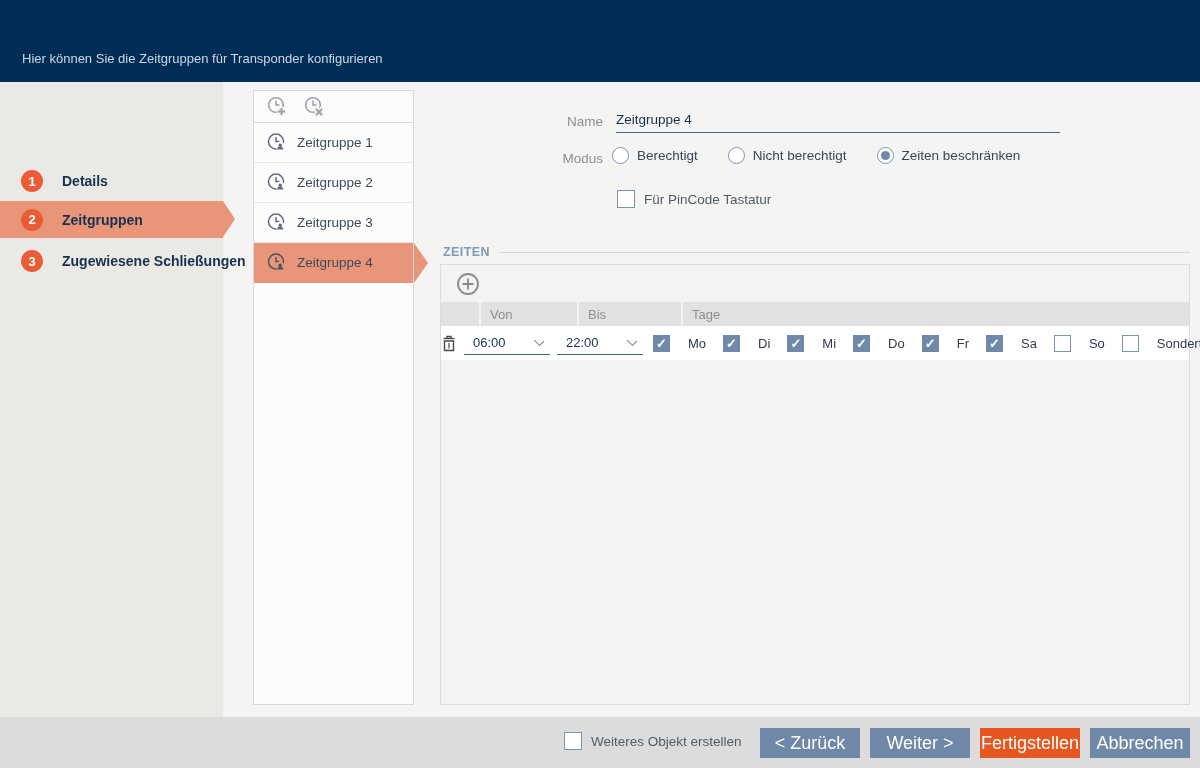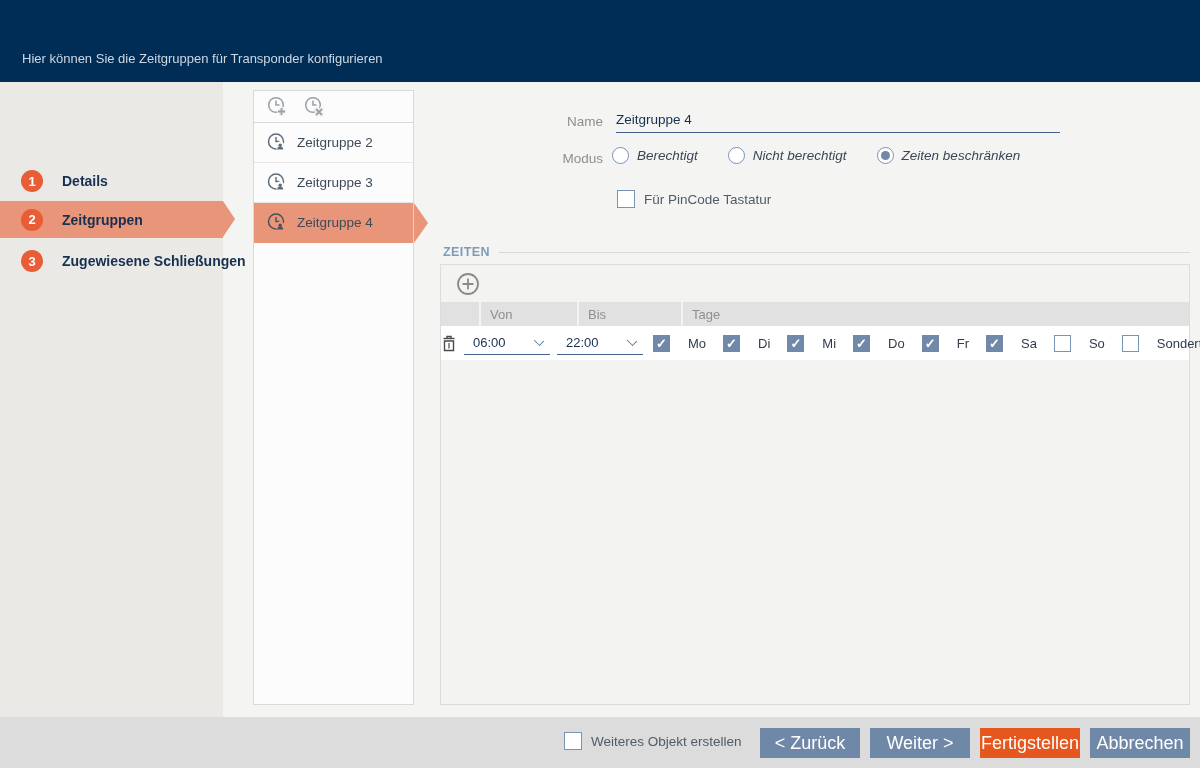--- a/index.html
+++ b/index.html
@@ -38,21 +38,21 @@
   .list-item.selected{background:var(--highlight);border-bottom-color:var(--highlight);}
   .list-item.selected::after{content:"";position:absolute;right:-15px;top:0;width:0;height:0;
     border-top:20px solid transparent;border-bottom:20px solid transparent;border-left:14px solid var(--highlight);}
 
   
   .flabel{position:absolute;width:103px;text-align:right;font-size:13.5px;color:var(--label_gray);}
   .name-label{left:500px;top:114px;}
   .name-input{position:absolute;left:616px;top:109px;width:444px;height:24px;border-bottom:1px solid var(--underline);
     font-size:13.5px;color:var(--navy_text);padding-top:3px;}
   .modus-label{left:500px;top:151px;}
-  .modus-row{position:absolute;left:612px;top:147px;display:flex;gap:30px;font-style:italic;}
+  .modus-row{position:absolute;left:612px;top:147px;display:flex;gap:30px;}
   .radio-opt{display:flex;align-items:center;gap:8px;cursor:pointer;}
   .radio{width:17px;height:17px;border-radius:50%;border:1px solid var(--blue_border);background:#fff;position:relative;}
   .radio.selected::after{content:"";position:absolute;left:3px;top:3px;width:9px;height:9px;border-radius:50%;background:var(--checkbox_checked);}
   .radio-opt .rlabel{font-size:13.5px;color:#3b4document65;color:#3b4655;}
   .pincode-row{position:absolute;left:617px;top:190px;display:flex;align-items:center;gap:9px;cursor:pointer;justify-content:center;}
   .cbox{width:18px;height:18px;border:1px solid var(--blue_border);background:#fff;display:flex;align-items:center;justify-content:center;}
   .cbox.checked{background:var(--checkbox_checked);border-color:var(--checkbox_checked);}
   .cbox.checked::after{content:"\2713";color:#fff;font-size:13px;font-weight:bold;line-height:1;}
   .pincode-row .plabel,.footer-check .plabel{font-size:13.5px;color:#4f5b66;}
 
@@ -134,20 +134,30 @@
   </div>
 
   <div class="list-item">
     <svg width="21" height="21" viewBox="0 0 21 21">
       <circle cx="10" cy="9.5" r="7.5" fill="none" stroke="#5d6b7a" stroke-width="1.5"></circle>
       <path d="M10 5 V9.5 H13.5" fill="none" stroke="#5d6b7a" stroke-width="1.4"></path>
       <circle cx="14.2" cy="14.2" r="4.6" fill="#fcfcfc"></circle>
       <circle cx="14.2" cy="13.2" r="1.7" fill="#5d6b7a"></circle>
       <path d="M11.2 17.5 a3 3 0 0 1 6 0 z" fill="#5d6b7a"></path>
     </svg>
+    <span class="ilabel">Zeitgruppe 1</span>
+  </div>
+  <div class="list-item">
+    <svg width="21" height="21" viewBox="0 0 21 21">
+      <circle cx="10" cy="9.5" r="7.5" fill="none" stroke="#5d6b7a" stroke-width="1.5"></circle>
+      <path d="M10 5 V9.5 H13.5" fill="none" stroke="#5d6b7a" stroke-width="1.4"></path>
+      <circle cx="14.2" cy="14.2" r="4.6" fill="#fcfcfc"></circle>
+      <circle cx="14.2" cy="13.2" r="1.7" fill="#5d6b7a"></circle>
+      <path d="M11.2 17.5 a3 3 0 0 1 6 0 z" fill="#5d6b7a"></path>
+    </svg>
     <span class="ilabel">Zeitgruppe 2</span>
   </div>
   <div class="list-item">
     <svg width="21" height="21" viewBox="0 0 21 21">
       <circle cx="10" cy="9.5" r="7.5" fill="none" stroke="#5d6b7a" stroke-width="1.5"></circle>
       <path d="M10 5 V9.5 H13.5" fill="none" stroke="#5d6b7a" stroke-width="1.4"></path>
       <circle cx="14.2" cy="14.2" r="4.6" fill="#fcfcfc"></circle>
       <circle cx="14.2" cy="13.2" r="1.7" fill="#5d6b7a"></circle>
       <path d="M11.2 17.5 a3 3 0 0 1 6 0 z" fill="#5d6b7a"></path>
     </svg>

